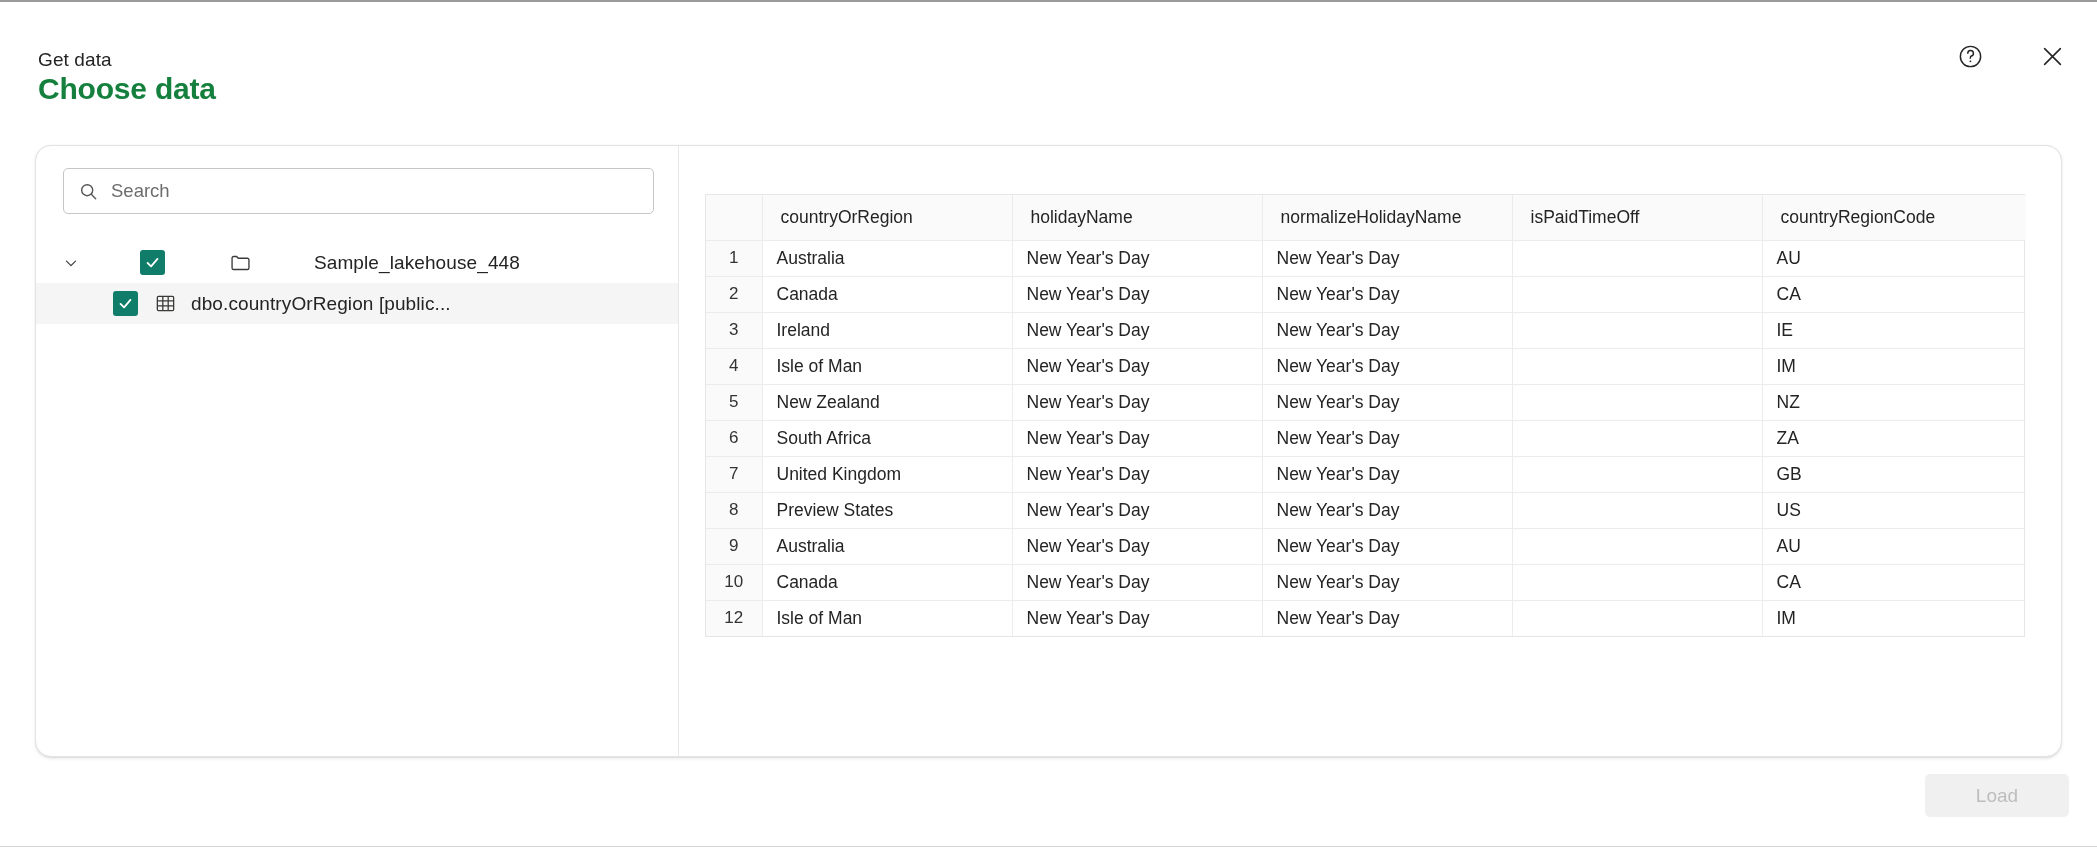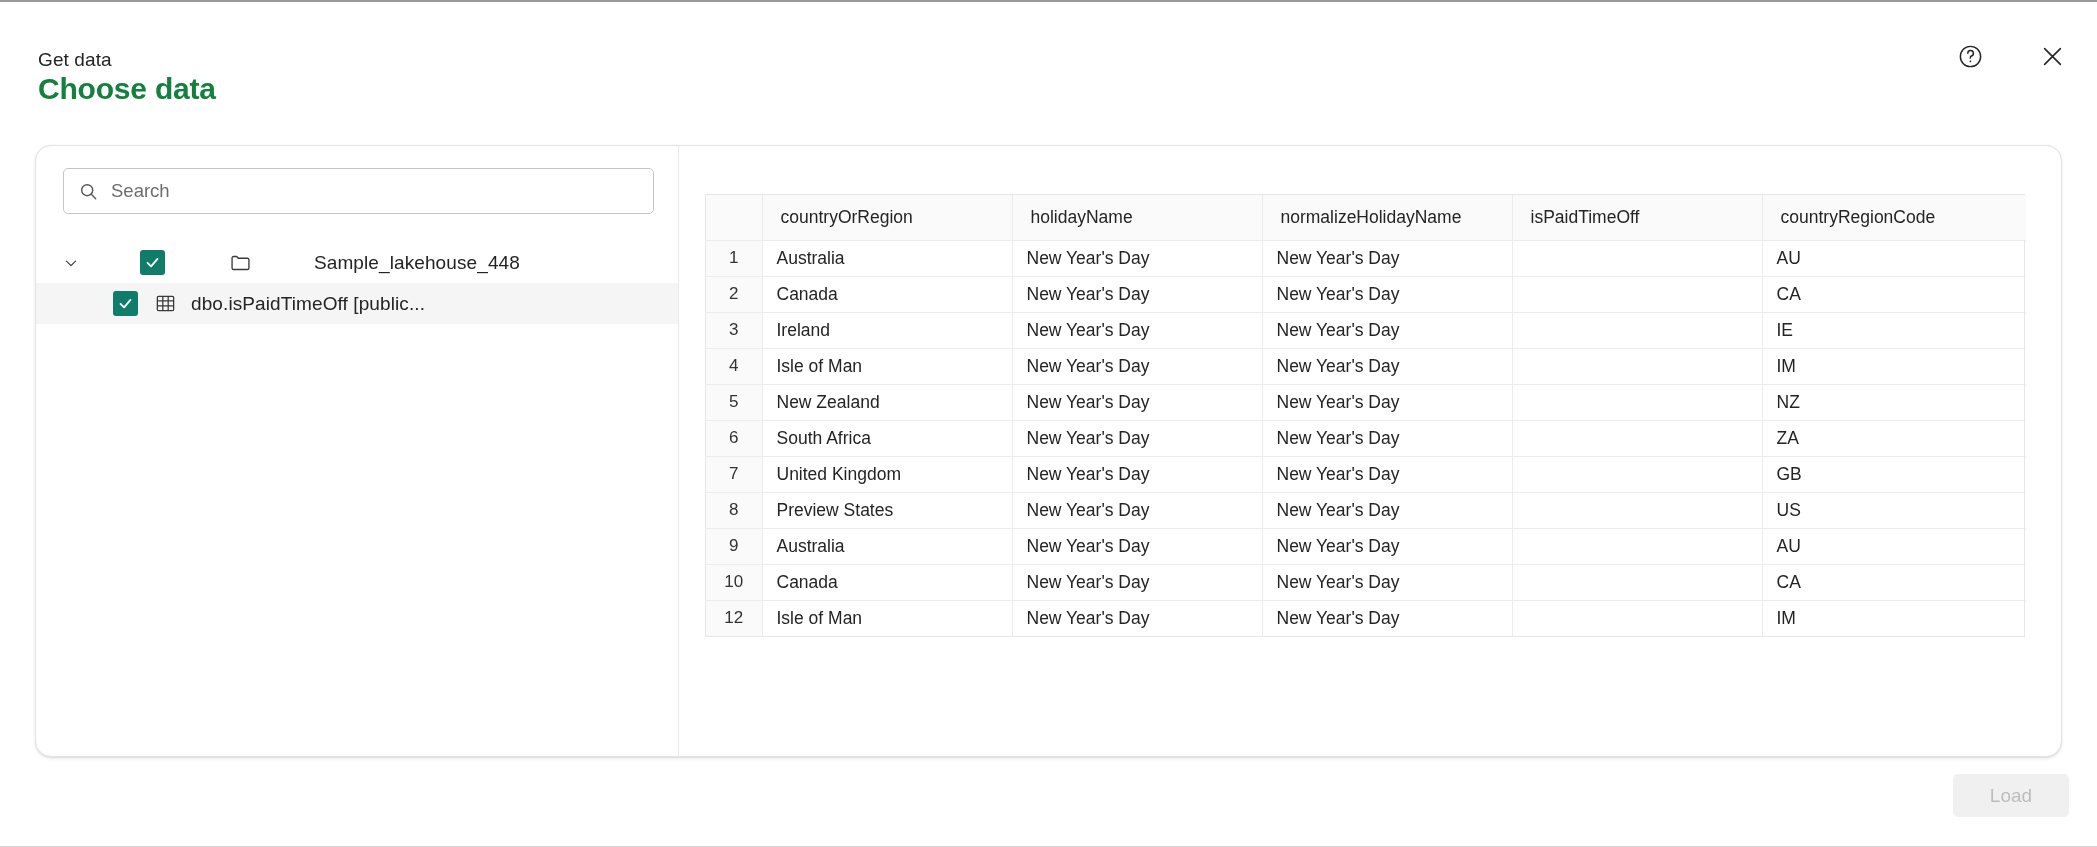--- a/index.html
+++ b/index.html
@@ -237,21 +237,21 @@
   
   .footer {
     position: absolute;
     left: 0; top: 762px;
     width: 2097px;
     height: 85px;
   }
   .load-btn {
     position: absolute;
     right: 28px; top: 10px;
-    width: 116px;
+    width: 144px;
     height: 43px;
     background: #f0f0f0;
     color: #bdbdbd;
     border: none;
     border-radius: 5px;
     font-family: "Liberation Sans", sans-serif;
     font-size: 19px;
     cursor: default;
   }
 </style>
@@ -326,21 +326,21 @@
               <svg width="17" height="17" viewBox="0 0 24 24" fill="none" stroke="#ffffff" stroke-width="2.6" stroke-linecap="round" stroke-linejoin="round">
                 <path d="M5 12.5 L10 17.5 L19 7"></path>
               </svg>
             </span>
             <span class="node-icon">
               <svg width="23" height="23" viewBox="0 0 24 24" fill="none" stroke="currentColor" stroke-width="1.35">
                 <rect x="3.5" y="4.5" width="17" height="15" rx="1.2"></rect>
                 <path d="M3.5 9.3 H20.5 M3.5 14.4 H20.5 M9.2 4.5 V19.5 M14.8 4.5 V19.5"></path>
               </svg>
             </span>
-            <span class="node-label">dbo.isPaidTimeOff [public...</span>
+            <span class="node-label">dbo.countryOrRegion [public...</span>
           </div>
 
         </div>
       </div>
 
       <div class="right-pane">
 
         <div class="grid-wrap">
           <table class="grid">
             <colgroup>

